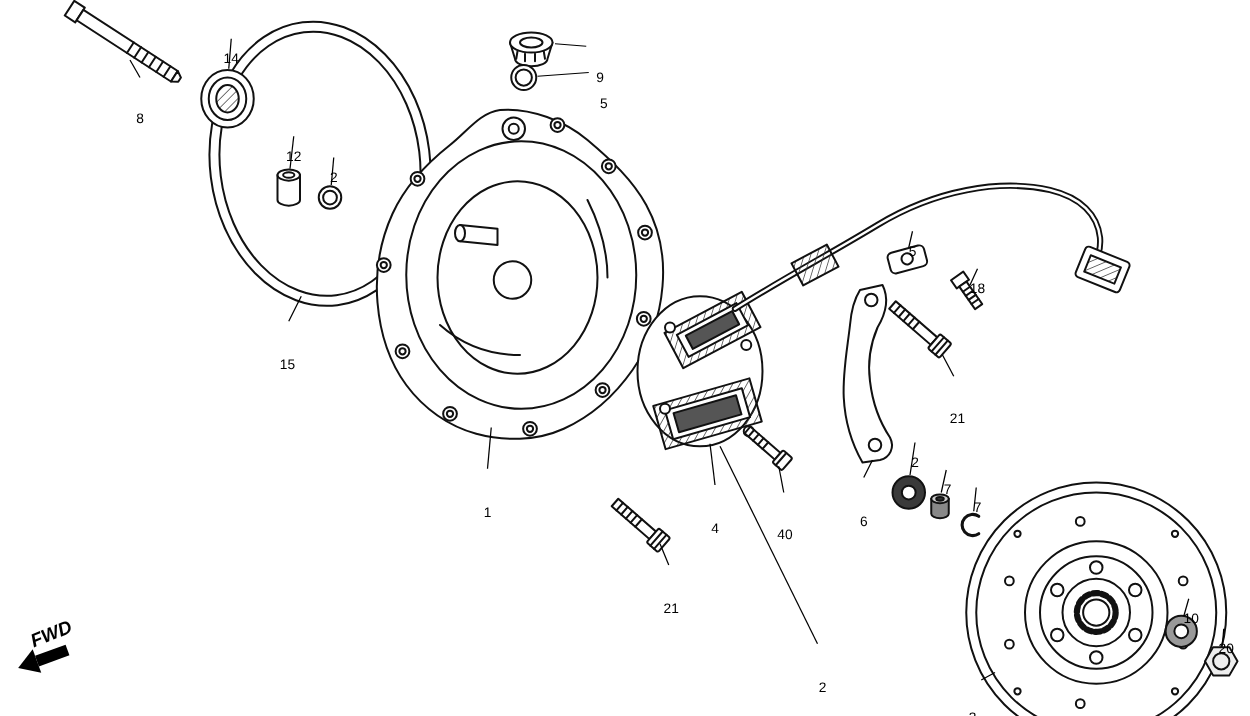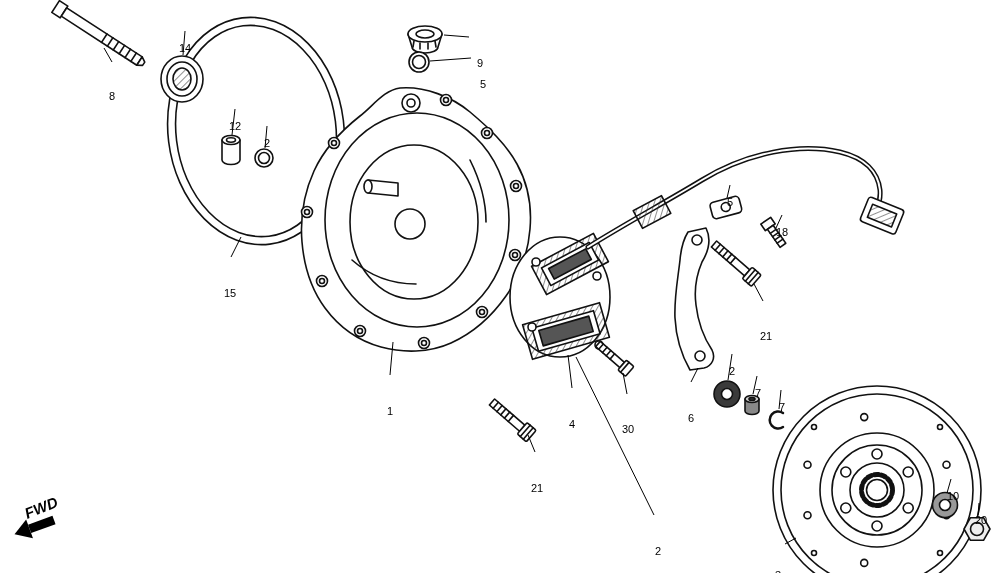--- a/index.html
+++ b/index.html
@@ -288,21 +288,21 @@
     <div class="callout" style="left:483px;top:58px">5</div>
     <div class="callout" style="left:230px;top:267px">15</div>
     <div class="callout" style="left:390px;top:385px">1</div>
     <div class="callout" style="left:730px;top:176px">5</div>
     <div class="callout" style="left:782px;top:206px">18</div>
     <div class="callout" style="left:766px;top:310px">21</div>
     <div class="callout" style="left:732px;top:345px">2</div>
     <div class="callout" style="left:758px;top:367px">7</div>
     <div class="callout" style="left:782px;top:381px">7</div>
     <div class="callout" style="left:691px;top:392px">6</div>
-    <div class="callout" style="left:628px;top:403px">30</div>
+    <div class="callout" style="left:628px;top:403px">40</div>
     <div class="callout" style="left:572px;top:398px">4</div>
     <div class="callout" style="left:537px;top:462px">21</div>
     <div class="callout" style="left:658px;top:525px">2</div>
     <div class="callout" style="left:778px;top:549px">3</div>
     <div class="callout" style="left:953px;top:470px">10</div>
     <div class="callout" style="left:981px;top:494px">20</div>
     <div class="fwd">FWD</div>
   </div>
 
 </div>

